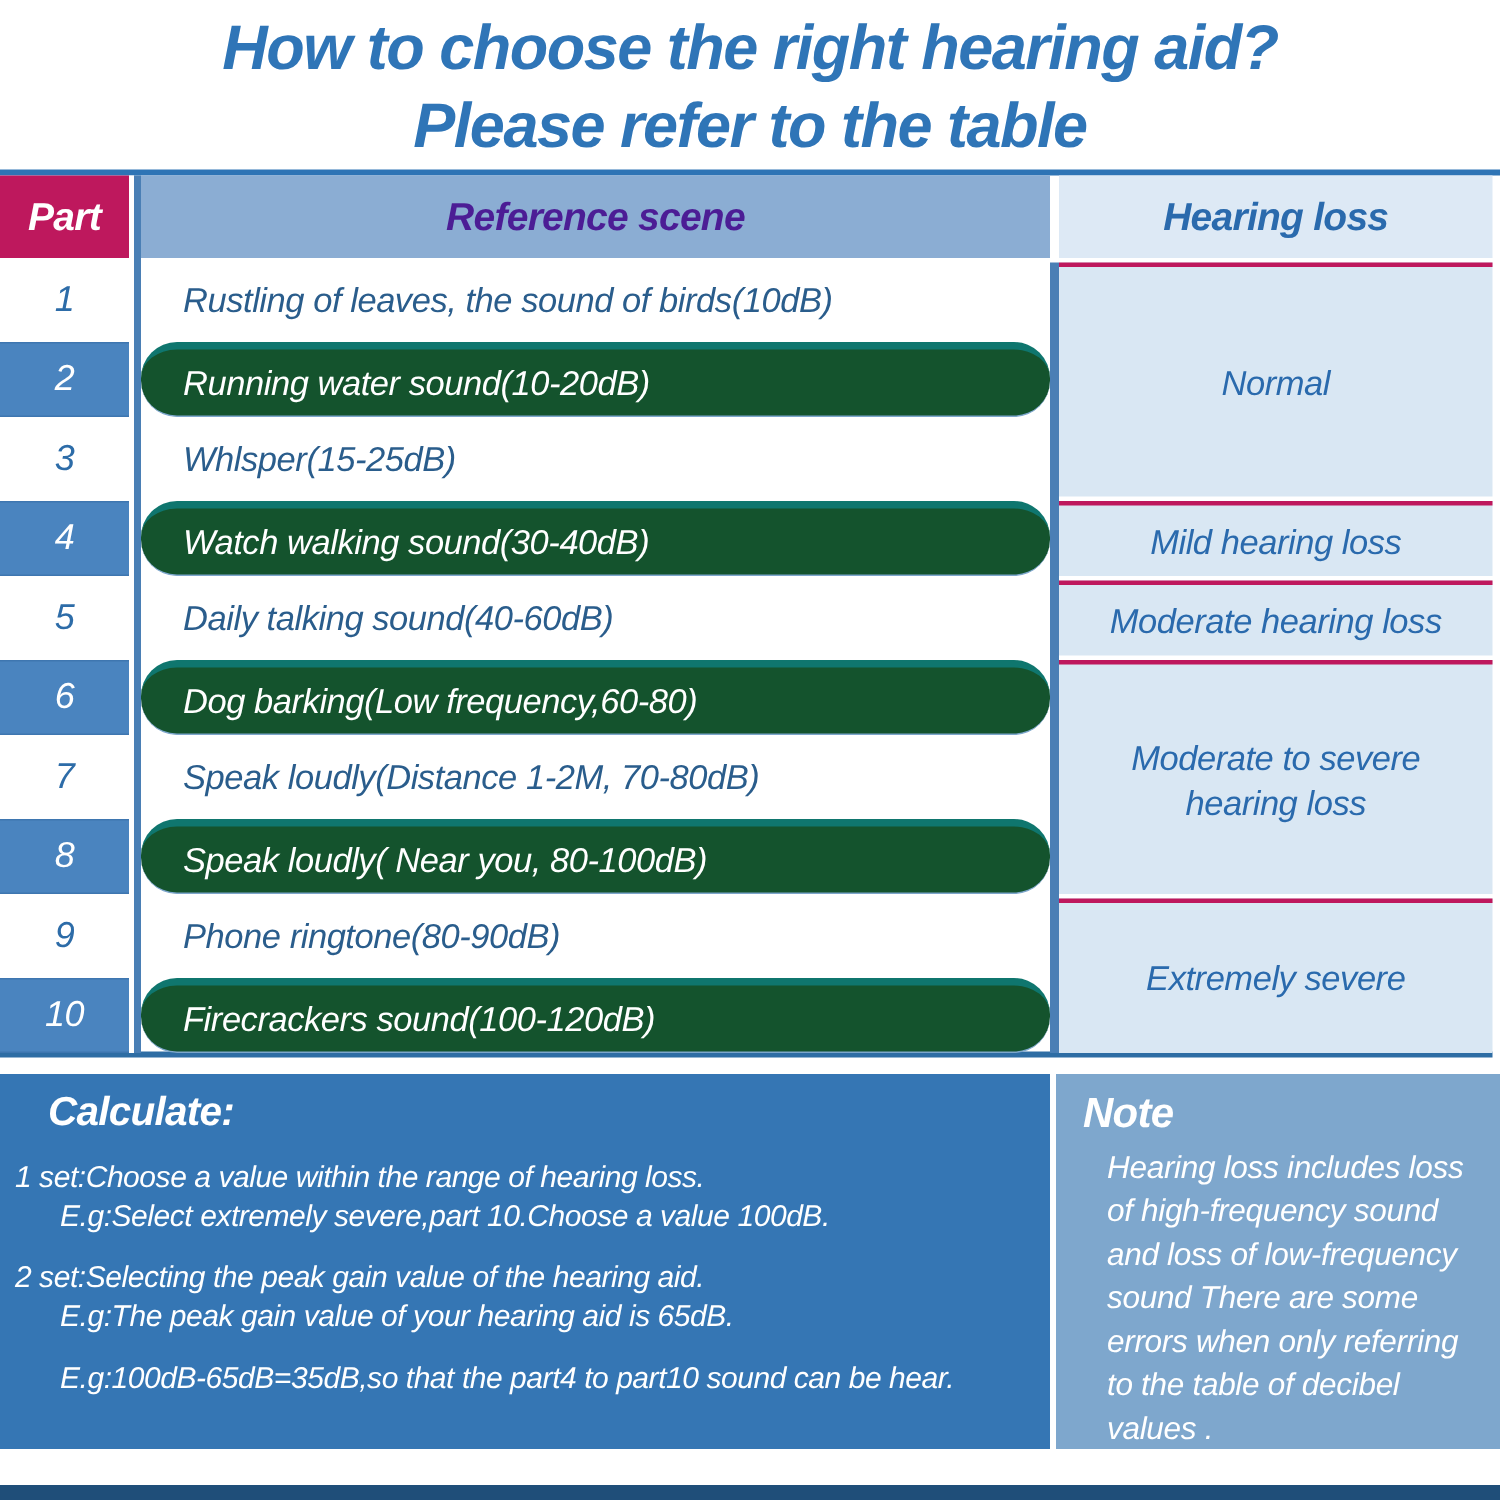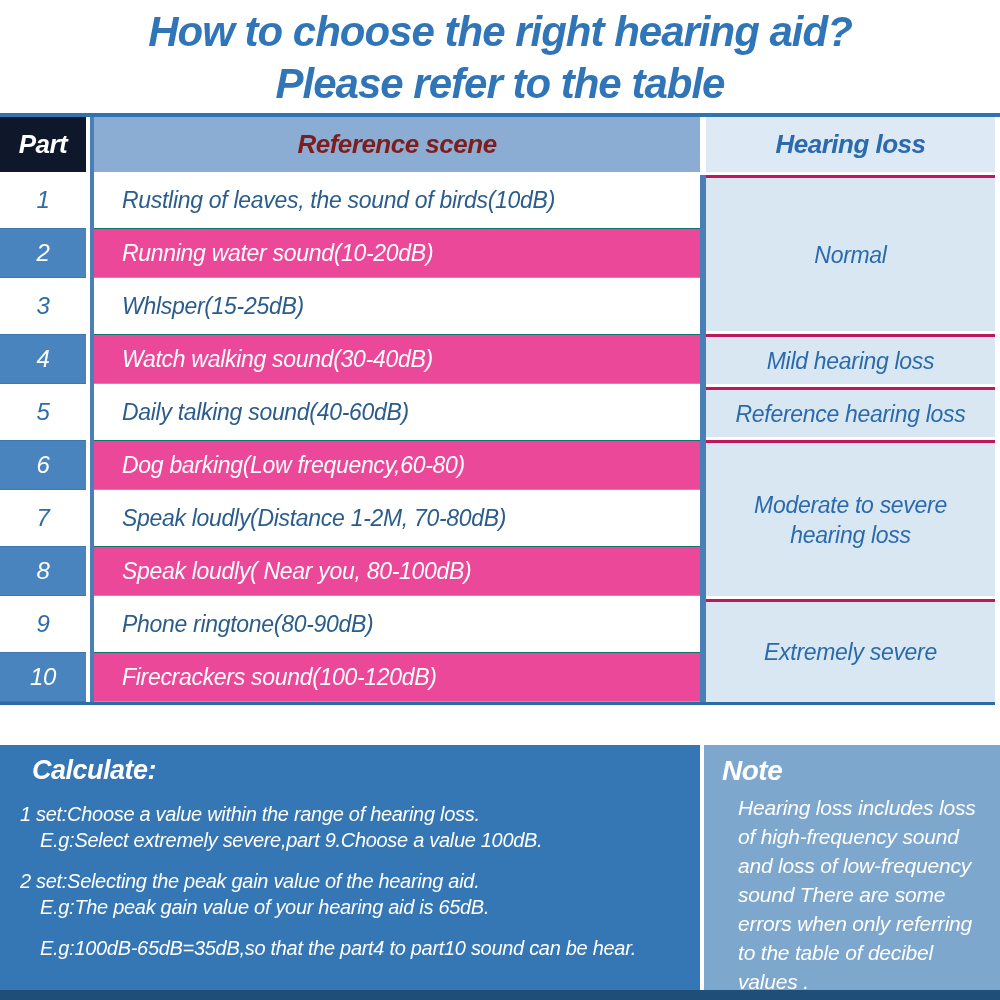--- a/index.html
+++ b/index.html
@@ -15,47 +15,47 @@
   #top-rule{position:absolute;top:113px;left:0;width:1000px;height:4px;background:#2e74b5;}
   #table-grid{position:absolute;top:117px;left:0;width:995px;height:588px;box-sizing:border-box;
               display:grid;
               grid-template-columns:86px 8px 606px 6px 1fr;
               grid-template-rows:55px repeat(10,50px);
               row-gap:3px;
               border-bottom:4px solid #2e6da4;
               font-style:italic;}
   .hdr{display:flex;align-items:center;justify-content:center;
        font-weight:bold;font-size:26px;letter-spacing:-0.5px;}
-  #hdr-part{grid-column:1;grid-row:1;background:#0f172a;color:#ffffff;}
-  #hdr-scene{grid-column:3;grid-row:1;background:#8badd3;color:#7f1d1d;}
+  #hdr-part{grid-column:1;grid-row:1;background:#be185d;color:#ffffff;}
+  #hdr-scene{grid-column:3;grid-row:1;background:#8badd3;color:#4c1d95;}
   #hdr-loss{grid-column:5;grid-row:1;background:#dde9f5;color:#2a6aad;}
   #vdiv1{grid-column:2;grid-row:1 / span 11;
          background:linear-gradient(to right,#ffffff 0 45%,#4a7fb5 45% 100%);}
   #vdiv2{grid-column:4;grid-row:2 / span 10;background:#4a7fb5;}
   .part-cell{grid-column:1;display:flex;align-items:center;justify-content:center;
              font-size:24px;letter-spacing:-0.3px;}
   .scene-cell{grid-column:3;display:flex;align-items:center;padding-left:28px;
               font-size:23px;letter-spacing:-0.3px;}
   .row-odd .part-cell, .part-cell.row-odd{background:#ffffff;color:#2d6ca8;}
   .part-cell.row-even{background:#4a84bf;color:#ffffff;border-top:1px solid #3e76b0;border-bottom:1px solid #3e76b0;}
   .scene-cell.row-odd{background:#ffffff;color:#2a5d8c;}
-  .scene-cell.row-even{background:#ec4899;color:#ffffff;border-top:1px solid #0f766e;border-bottom:1px solid #7da6cc;}
+  .scene-cell.row-even{background:#14532d;color:#ffffff;border-top:5px solid #0f766e;border-bottom:1px solid #7da6cc;border-radius:24px;}
   .loss-cell{grid-column:5;background:#d9e7f3;color:#2a6aad;
              display:flex;align-items:center;justify-content:center;text-align:center;
              font-size:23px;letter-spacing:-0.3px;border-top:3px solid #be185d;
              line-height:30px;}
   .loss-cell .inner{max-width:235px;}
 
   
-  #bottom{position:absolute;top:745px;left:0;width:1000px;height:250px;display:flex;gap:4px;}
+  #bottom{position:absolute;top:716px;left:0;width:1000px;height:250px;display:flex;gap:4px;}
   #calculate{width:700px;box-sizing:border-box;background:#3576b4;color:#ffffff;
              font-style:italic;padding:6px 8px 0 8px;}
   #calc-heading{font-weight:bold;font-size:27px;margin:4px 0 2px 24px;letter-spacing:-0.5px;}
   .calc-step{margin-top:15px;}
-  .calc-line{font-size:20px;line-height:26px;letter-spacing:-0.3px;margin-left:12px;}
+  .calc-line{font-size:20px;line-height:26px;letter-spacing:-0.3px;margin-left:2px;}
   .calc-line.indent{margin-left:32px;}
   #note{flex:1;box-sizing:border-box;background:#7ea7cd;color:#ffffff;
         font-style:italic;padding:6px 14px 0 18px;}
   #note-heading{font-weight:bold;font-size:28px;margin:4px 0 6px 0;letter-spacing:-0.5px;}
   .note-par{font-size:21px;line-height:29px;margin:0 0 22px 16px;letter-spacing:-0.2px;}
   #footer-bar{position:absolute;top:990px;left:0;width:1000px;height:10px;background:#1f4e79;}
 </style>
 </head>
 <body>
 
@@ -95,37 +95,37 @@
       <div class="scene-cell row-odd" style="grid-row: 10;">Phone ringtone(80-90dB)</div>
       <div class="part-cell row-even" style="grid-row: 11;">10</div>
       <div class="scene-cell row-even" style="grid-row: 11;">Firecrackers sound(100-120dB)</div>
       <div class="loss-cell" style="grid-row: 2 / span 3;">
         <div class="inner">Normal</div>
       </div>
       <div class="loss-cell" style="grid-row: 5 / span 1;">
         <div class="inner">Mild hearing loss</div>
       </div>
       <div class="loss-cell" style="grid-row: 6 / span 1;">
-        <div class="inner">Reference hearing loss</div>
+        <div class="inner">Moderate hearing loss</div>
       </div>
       <div class="loss-cell" style="grid-row: 7 / span 3;">
         <div class="inner">Moderate to severe hearing loss</div>
       </div>
       <div class="loss-cell" style="grid-row: 10 / span 2; text-align: right;">
         <div class="inner">Extremely severe</div>
       </div>
     </div>
 
   <div id="bottom">
     <div id="calculate">
       <div id="calc-heading">Calculate:</div>
 
     <div class="calc-step">
           <div class="calc-line">1 set:Choose a value within the range of hearing loss.</div>
-          <div class="calc-line indent">E.g:Select extremely severe,part 9.Choose a value 100dB.</div>
+          <div class="calc-line indent">E.g:Select extremely severe,part 10.Choose a value 100dB.</div>
         </div>
         <div class="calc-step">
           <div class="calc-line">2 set:Selecting the peak gain value of the hearing aid.</div>
           <div class="calc-line indent">E.g:The peak gain value of your hearing aid is 65dB.</div>
         </div>
         <div class="calc-step">
           <div class="calc-line indent">E.g:100dB-65dB=35dB,so that the part4 to part10 sound can be hear.</div>
         </div>
       </div>
     <div id="note">

